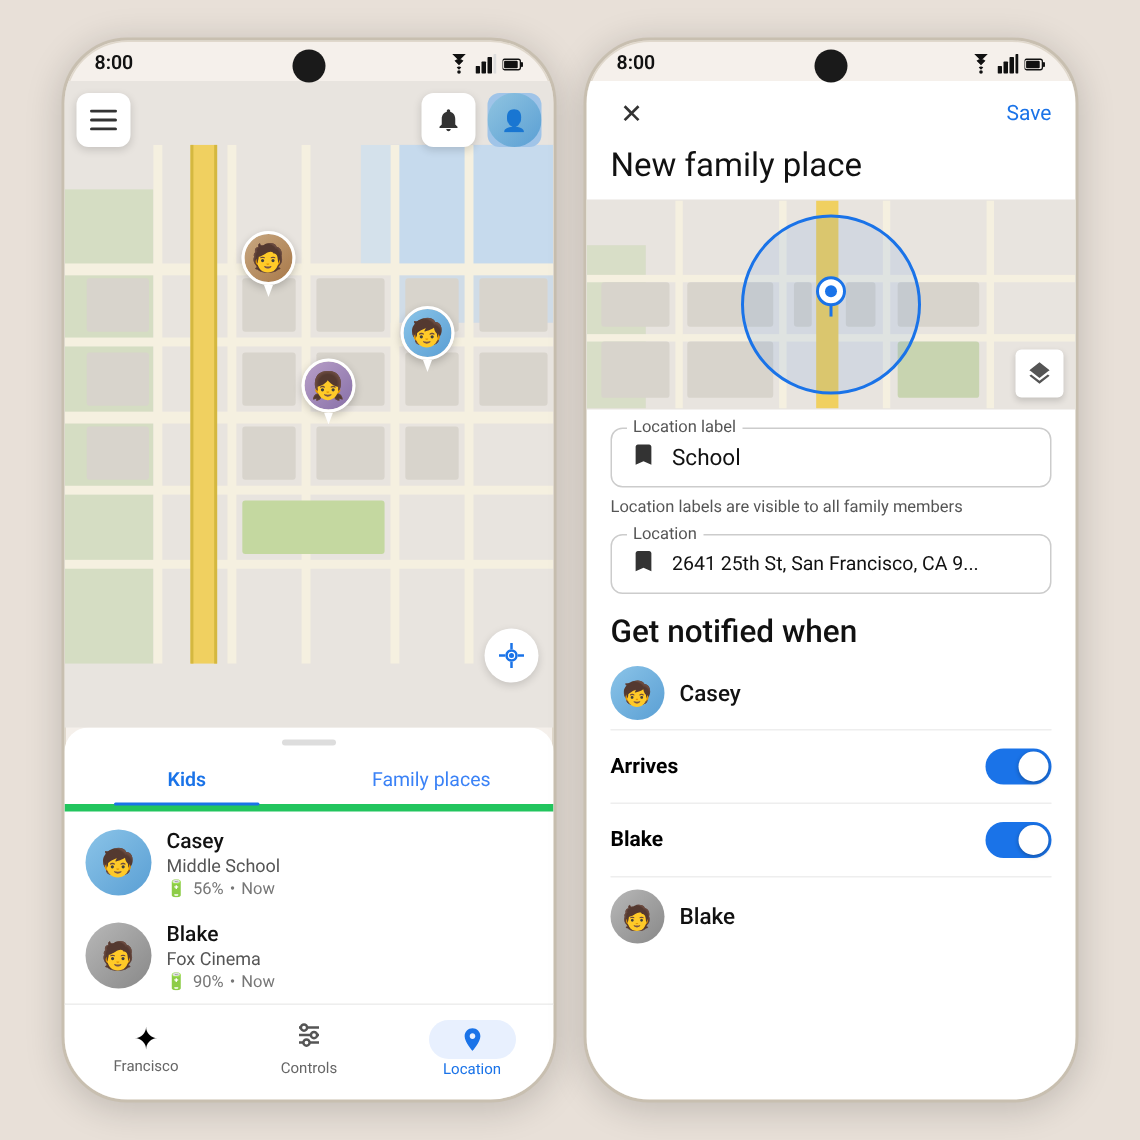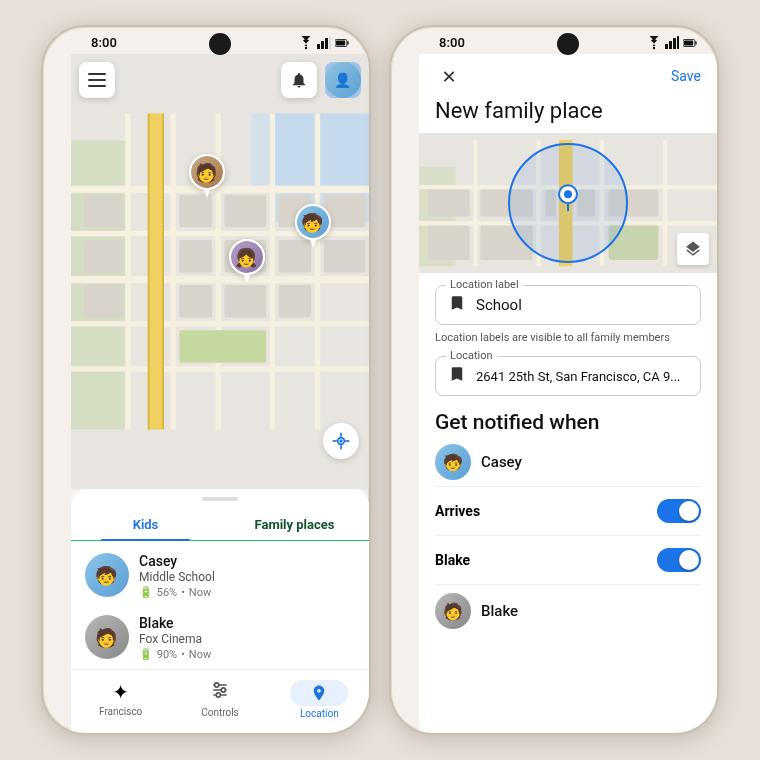--- a/index.html
+++ b/index.html
@@ -19,21 +19,20 @@
       width: 330px;
       height: 710px;
       background: #f5f0eb;
       border-radius: 44px;
       border: 2px solid #c8bfb0;
       box-shadow: 0 4px 24px rgba(0,0,0,0.18), inset 0 0 0 1px #e0d8cc;
       overflow: hidden;
       position: relative;
       display: flex;
       flex-direction: column;
-      padding-left: 28px;
     }
 
     
     .status-bar {
       display: flex;
       justify-content: space-between;
       align-items: center;
       padding: 8px 20px 4px;
       background: transparent;
       flex-shrink: 0;
@@ -181,30 +180,30 @@
     .drag-handle {
       width: 36px;
       height: 4px;
       background: #ddd;
       border-radius: 2px;
       margin: 8px auto;
     }
 
     .tabs {
       display: flex;
-      border-bottom: 1px solid #22c55e;
+      border-bottom: 5px solid #22c55e;
     }
 
     .tab {
       flex: 1;
       text-align: center;
       padding: 8px 0;
       font-size: 13px;
-      font-weight: 700;
-      color: #14532d;
+      font-weight: 400;
+      color: #3b82f6;
       cursor: pointer;
       position: relative;
     }
     .tab.active {
       color: #1a73e8;
       font-weight: 600;
     }
     .tab.active::after {
       content: '';
       position: absolute;

